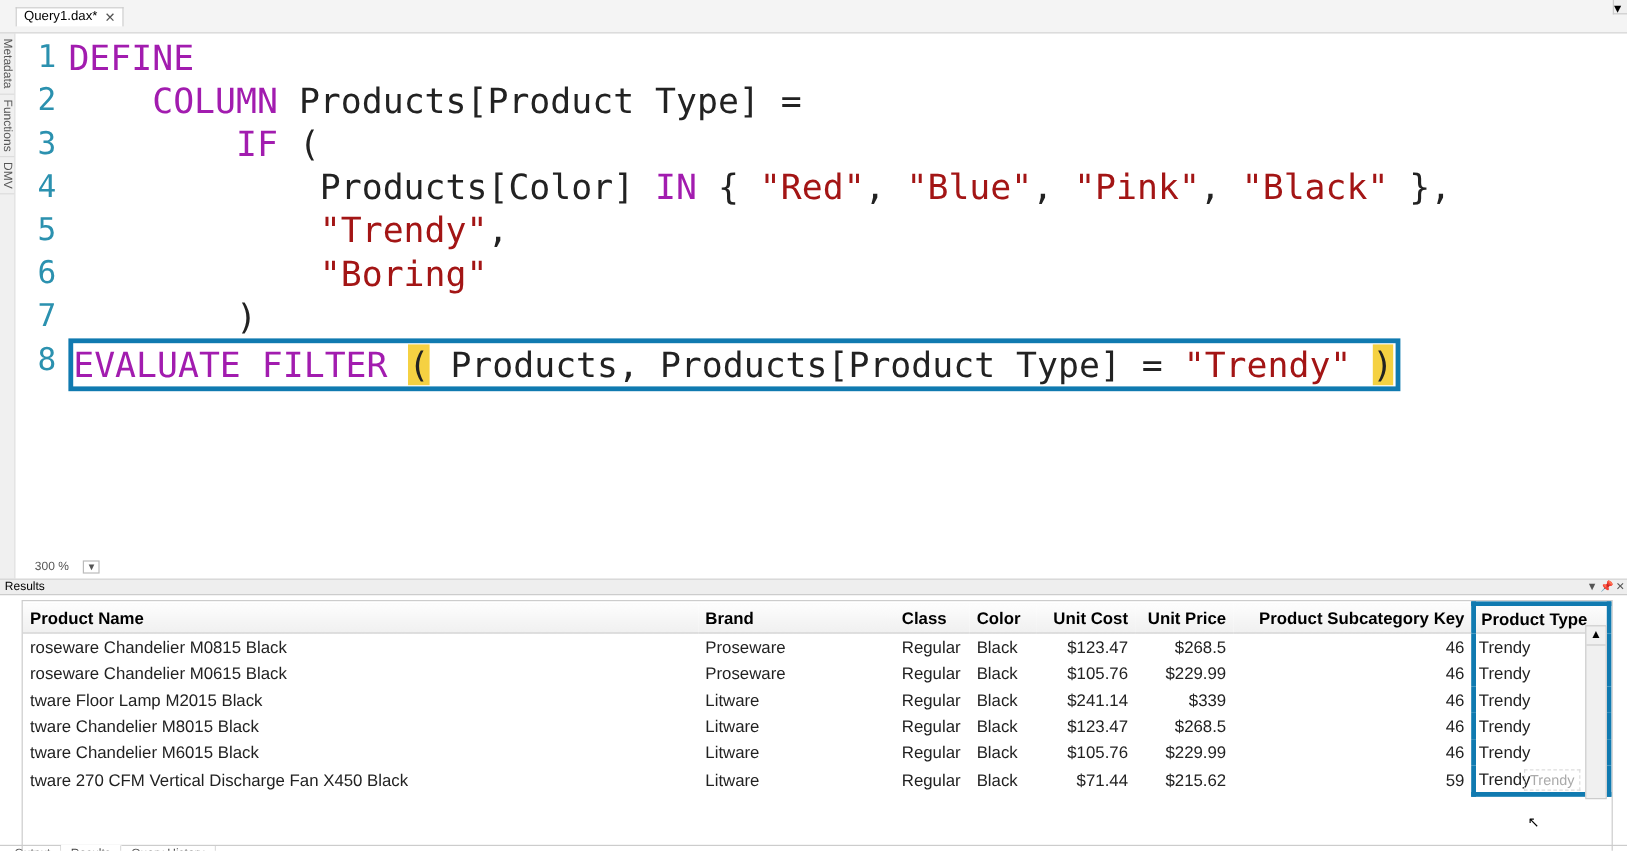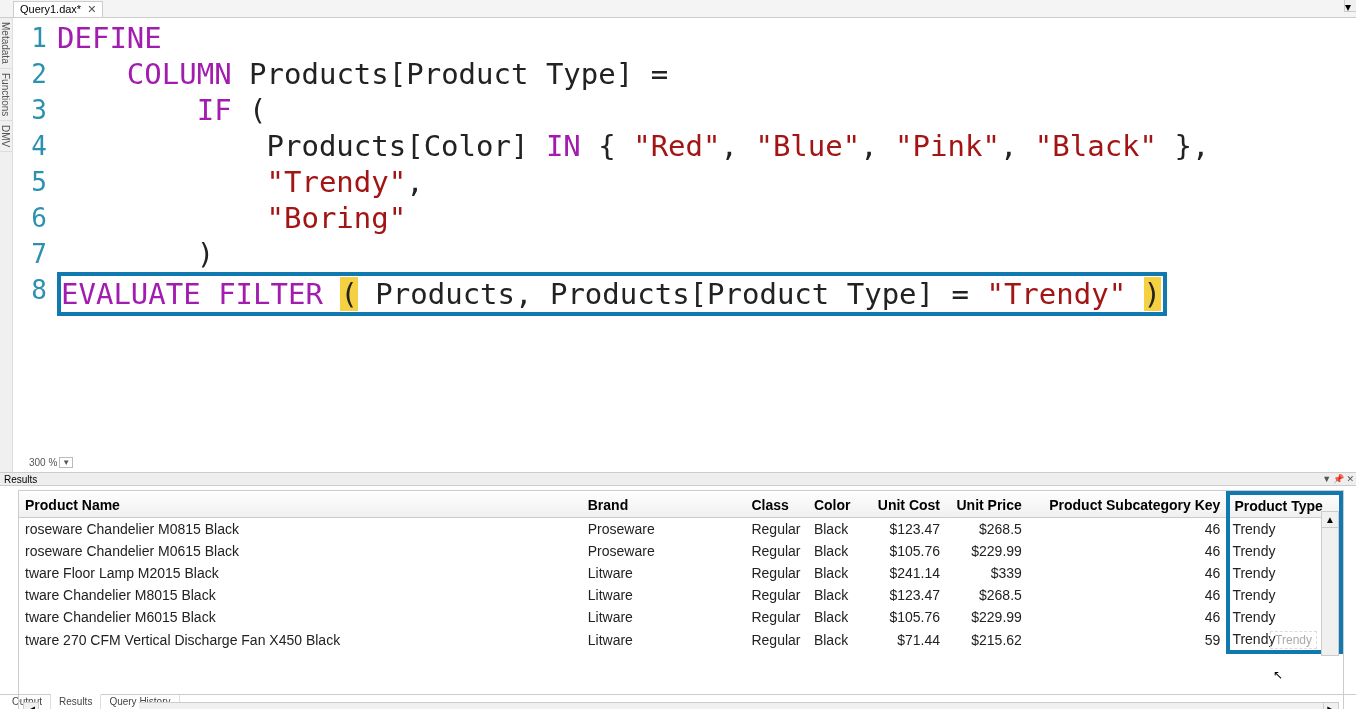--- a/index.html
+++ b/index.html
@@ -1,39 +1,39 @@
 <!DOCTYPE html>
 <html><head>
 <meta charset="utf-8">
 <style>
   * { margin: 0; padding: 0; box-sizing: border-box; }
   body { font-family: "Segoe UI", Tahoma, sans-serif; font-size: 12px; background: #fff; width: 1356px; height: 709px; overflow: hidden; position: relative; }
 
   
-  .tabbar { height: 18px; border-bottom: 1px solid #ccc; display: flex; align-items: center; padding-left: 13px; background: #f4f4f4; }
+  .tabbar { height: 28px; border-bottom: 1px solid #ccc; display: flex; align-items: center; padding-left: 13px; background: #f4f4f4; }
   .tab { background: #fff; border: 1px solid #ccc; border-bottom: none; padding: 1px 6px; font-size: 11px; display: flex; align-items: center; gap: 6px; }
   .tab .close { font-size: 11px; color: #555; }
 
   
   .main { display: flex; height: 454px; }
   .sidebar-vert { width: 13px; background: #f0f0f0; border-right: 1px solid #ddd; display: flex; flex-direction: column; }
   .sidebar-vert div { writing-mode: vertical-lr; font-size: 10px; color: #555; padding: 4px 0; border-bottom: 1px solid #ddd; cursor: pointer; text-align: center; }
 
   .editor-wrap { flex: 1; position: relative; background: #fff; }
   .editor { font-family: Consolas, monospace; font-size: 29px; line-height: 36px; padding-left: 4px; padding-top: 2px; }
   .line { display: flex; }
   .lineno { width: 40px; text-align: right; color: #2b91af; padding-right: 10px; user-select: none; font-size: 26px; }
   .code { white-space: pre; }
   .kw { color: #a21caf; }
   .str { color: #a31515; }
   .pun { color: #222; }
   .id { color: #222; }
   .hl-paren { background: #f5d142; }
 
-  .zoom { position: absolute; bottom: 4px; left: 16px; font-size: 10px; color: #555; display:flex; align-items:center; gap:2px;}
+  .zoom { position: absolute; bottom: 4px; left: 16px; font-size: 10px; color: #555; display:flex; align-items:center; gap:12px;}
   .zoom .dd { border:1px solid #bbb; padding:0 2px; font-size:8px;}
 
   .right-mini { position:absolute; right:0; top:0; width:12px; height:12px; background:#f0f0f0; border-left:1px solid #ccc; border-bottom:1px solid #ccc;}
 
   
   .panel-title { height: 14px; background: #eee; border-top: 1px solid #ccc; border-bottom: 1px solid #ccc; font-size: 10px; padding-left: 4px; display:flex; align-items:center; justify-content:space-between;}
   .panel-title .icons { display:flex; gap:2px; padding-right:2px;}
   .panel-title .icons span { font-size:9px; color:#555;}
 
   .results { height: 208px; padding: 4px 12px 0 18px; position: relative; }

